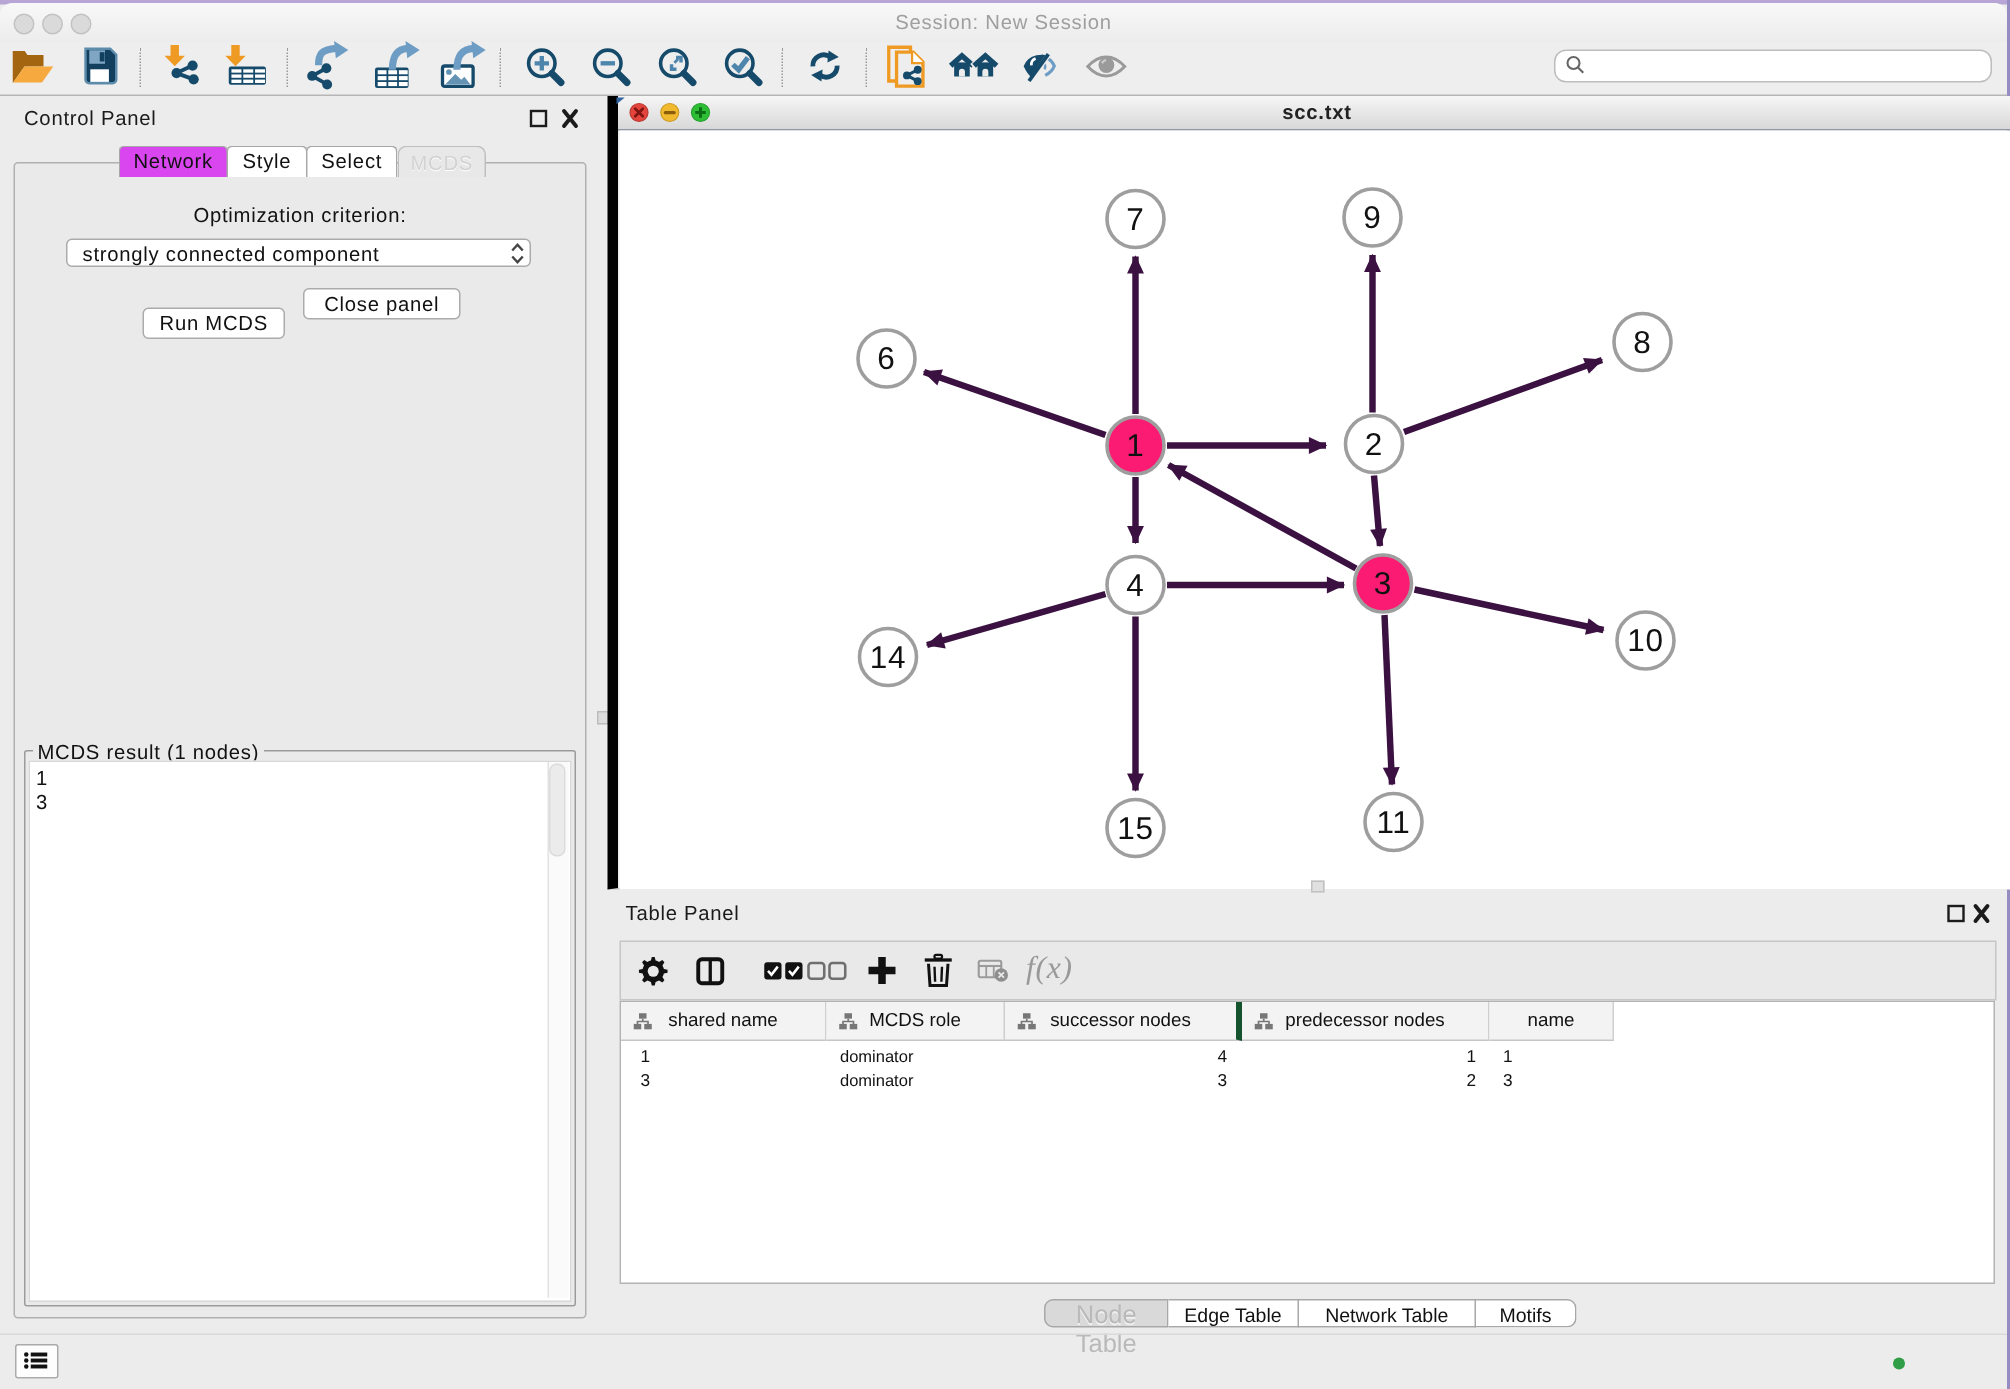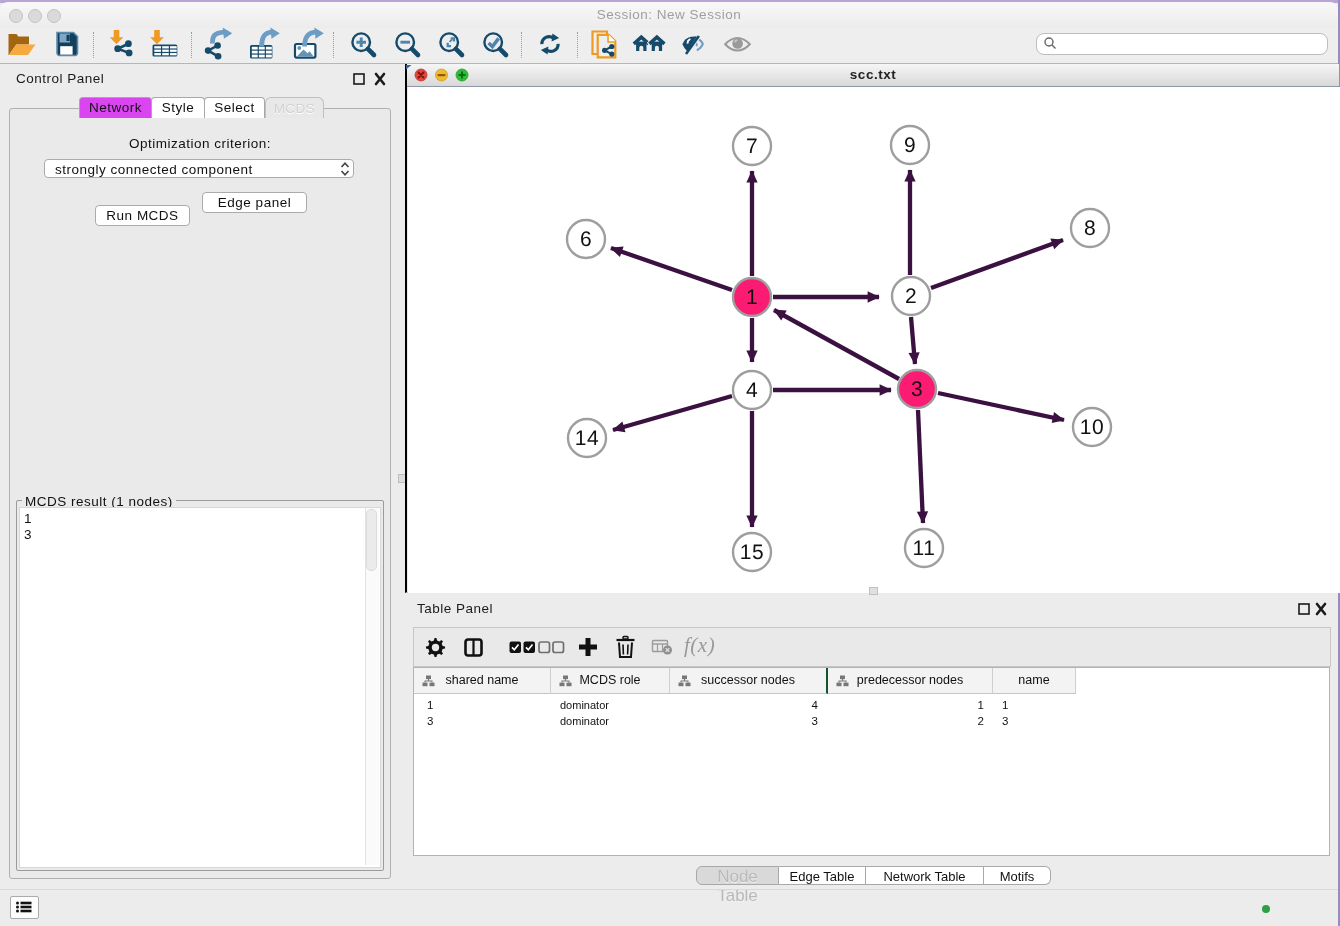--- a/index.html
+++ b/index.html
@@ -168,32 +168,32 @@
 <div class="abs" style="left:151px;top:97px;width:52px;height:20px;background:#fff;border:1px solid #a8a8a8;border-bottom:none;border-radius:4px 4px 0 0;font-size:13.5px;color:#111;text-align:center;line-height:20px;">Style</div>
 <div class="abs" style="left:204px;top:97px;width:59px;height:20px;background:#fff;border:1px solid #a8a8a8;border-bottom:none;border-radius:4px 4px 0 0;font-size:13.5px;color:#111;text-align:center;line-height:20px;">Select</div>
 <div class="abs" style="left:265px;top:97px;width:57px;height:20px;background:#e8e8e8;border:1px solid #bfbfbf;border-bottom:none;border-radius:6px 6px 0 0;font-size:13.5px;color:#d2d2d2;text-align:center;line-height:21px;text-shadow:0 1px 0 #ffffff;">MCDS</div>
 <div class="abs" style="left:0px;top:136px;width:400px;text-align:center;font-size:13.5px;color:#111;">Optimization criterion:</div>
 <div class="abs" style="left:44px;top:159px;width:310px;height:19px;background:#fff;border:1px solid #ababab;border-radius:4px;font-size:13.5px;color:#111;line-height:19px;padding-left:10px;box-sizing:border-box;">strongly connected component</div>
 <svg style="left:338px;top:161px;" width="14" height="16" viewBox="0 0 14 16">
   <path d="M3.5 6 L7 2.2 L10.5 6" fill="none" stroke="#444" stroke-width="1.6"></path>
   <path d="M3.5 10 L7 13.8 L10.5 10" fill="none" stroke="#444" stroke-width="1.6"></path>
 </svg>
 <div class="abs" style="left:95px;top:205px;width:93px;height:19px;background:#ffffff;border:1px solid #ababab;border-radius:4px;font-size:13.5px;color:#111;text-align:center;line-height:19px;">Run MCDS</div>
-<div class="abs" style="left:202px;top:192px;width:103px;height:19px;background:#fff;border:1px solid #ababab;border-radius:4px;font-size:13.5px;color:#111;text-align:center;line-height:19px;">Edge panel</div>
+<div class="abs" style="left:202px;top:192px;width:103px;height:19px;background:#fff;border:1px solid #ababab;border-radius:4px;font-size:13.5px;color:#111;text-align:center;line-height:19px;">Close panel</div>
 <div class="abs" style="left:16px;top:494px;width:366px;height:375px;">
   <div class="abs" style="left:0;top:6px;width:366px;height:369px;border:1px solid #9b9b9b;border-radius:2px;"></div>
   <div class="abs" style="left:6px;top:0;background:#eaeaea;padding:0 3px;font-size:13.5px;color:#111;">MCDS result (1 nodes)</div>
   <div class="abs" style="left:3px;top:13px;width:360px;height:359px;background:#fff;border:1px solid #d7d7d7;"></div>
   <div class="abs" style="left:8px;top:17px;font-size:13.5px;color:#111;line-height:16px;">1<br>3</div>
   <div class="abs" style="left:349px;top:14px;width:13px;height:357px;background:#fafafa;border-left:1px solid #e2e2e2;"></div>
   <div class="abs" style="left:350px;top:15px;width:11px;height:62px;background:#ebebeb;border:1px solid #dcdcdc;border-radius:5px;box-sizing:border-box;"></div>
 </div>
 <div class="abs" style="left:398px;top:474px;width:6px;height:7px;background:#dcdcdc;border:1px solid #bdbdbd;"></div>
 
-<div class="abs" style="left:405px;top:64px;width:933px;height:529px;border-left:2px solid #000000;border-bottom:1px solid #c6c6c6;box-sizing:border-box;">
+<div class="abs" style="left:405px;top:64px;width:933px;height:529px;border-left:7px solid #000000;border-bottom:1px solid #c6c6c6;box-sizing:border-box;">
   <div class="abs" style="left:0;top:0;width:932px;height:22px;background:linear-gradient(#f6f6f6,#d8d8d8);border-bottom:1px solid #8d97a5;"></div>
   <div class="abs" style="left:0;top:0;width:932px;text-align:center;font-size:13.5px;font-weight:bold;color:#222;line-height:22px;">scc.txt</div>
   <svg style="left:-1px;top:1px;" width="6" height="5" viewBox="0 0 6 5">
       <path d="M0 0 L5.5 0 L0 4.5 Z" fill="#34649f"></path>
     </svg>
   <svg style="left:7px;top:4px;" width="60" height="14" viewBox="0 0 60 14">
     <circle cx="7" cy="7" r="6" fill="#e4443c" stroke="#b93a32" stroke-width="0.8"></circle>
     <path d="M4.5 4.5 L9.5 9.5 M9.5 4.5 L4.5 9.5" stroke="#7e1511" stroke-width="1.8" stroke-linecap="round"></path>
     <circle cx="27.5" cy="7" r="6" fill="#f0b92e" stroke="#cf9a22" stroke-width="0.8"></circle>
     <rect x="23.5" y="6" width="8" height="2.2" rx="1" fill="#8a5d0a"></rect>
@@ -299,21 +299,21 @@
 <rect x="7.5" y="7.6" width="5" height="3.6" fill="#777"></rect>
 <path d="M3 7.6 V6 H10 V7.6 M6.5 6 V4.1" fill="none" stroke="#777" stroke-width="1.1"></path>
 </svg>
 <div class="abs" style="left:551px;top:668px;width:119px;height:26px;background:#f3f3f3;border-right:1px solid #cfcfcf;border-bottom:1px solid #c6c6c6;box-sizing:border-box;font-size:12.5px;letter-spacing:0;color:#111;text-align:center;line-height:25px;">MCDS role</div>
 <svg style="left:559px;top:675px;" width="13" height="12" viewBox="0 0 13 12">
 <rect x="4" y="0.5" width="5" height="3.6" fill="#777"></rect>
 <rect x="0.5" y="7.6" width="5" height="3.6" fill="#777"></rect>
 <rect x="7.5" y="7.6" width="5" height="3.6" fill="#777"></rect>
 <path d="M3 7.6 V6 H10 V7.6 M6.5 6 V4.1" fill="none" stroke="#777" stroke-width="1.1"></path>
 </svg>
-<div class="abs" style="left:670px;top:668px;width:158px;height:26px;background:#f3f3f3;border-right:2px solid #14532d;border-bottom:1px solid #c6c6c6;box-sizing:border-box;font-size:12.5px;letter-spacing:0;color:#111;text-align:center;line-height:25px;">successor nodes</div>
+<div class="abs" style="left:670px;top:668px;width:158px;height:26px;background:#f3f3f3;border-right:4px solid #14532d;border-bottom:1px solid #c6c6c6;box-sizing:border-box;font-size:12.5px;letter-spacing:0;color:#111;text-align:center;line-height:25px;">successor nodes</div>
 <svg style="left:678px;top:675px;" width="13" height="12" viewBox="0 0 13 12">
 <rect x="4" y="0.5" width="5" height="3.6" fill="#777"></rect>
 <rect x="0.5" y="7.6" width="5" height="3.6" fill="#777"></rect>
 <rect x="7.5" y="7.6" width="5" height="3.6" fill="#777"></rect>
 <path d="M3 7.6 V6 H10 V7.6 M6.5 6 V4.1" fill="none" stroke="#777" stroke-width="1.1"></path>
 </svg>
 <div class="abs" style="left:828px;top:668px;width:165px;height:26px;background:#f3f3f3;border-right:1px solid #cfcfcf;border-bottom:1px solid #c6c6c6;box-sizing:border-box;font-size:12.5px;letter-spacing:0;color:#111;text-align:center;line-height:25px;">predecessor nodes</div>
 <svg style="left:836px;top:675px;" width="13" height="12" viewBox="0 0 13 12">
 <rect x="4" y="0.5" width="5" height="3.6" fill="#777"></rect>
 <rect x="0.5" y="7.6" width="5" height="3.6" fill="#777"></rect>

